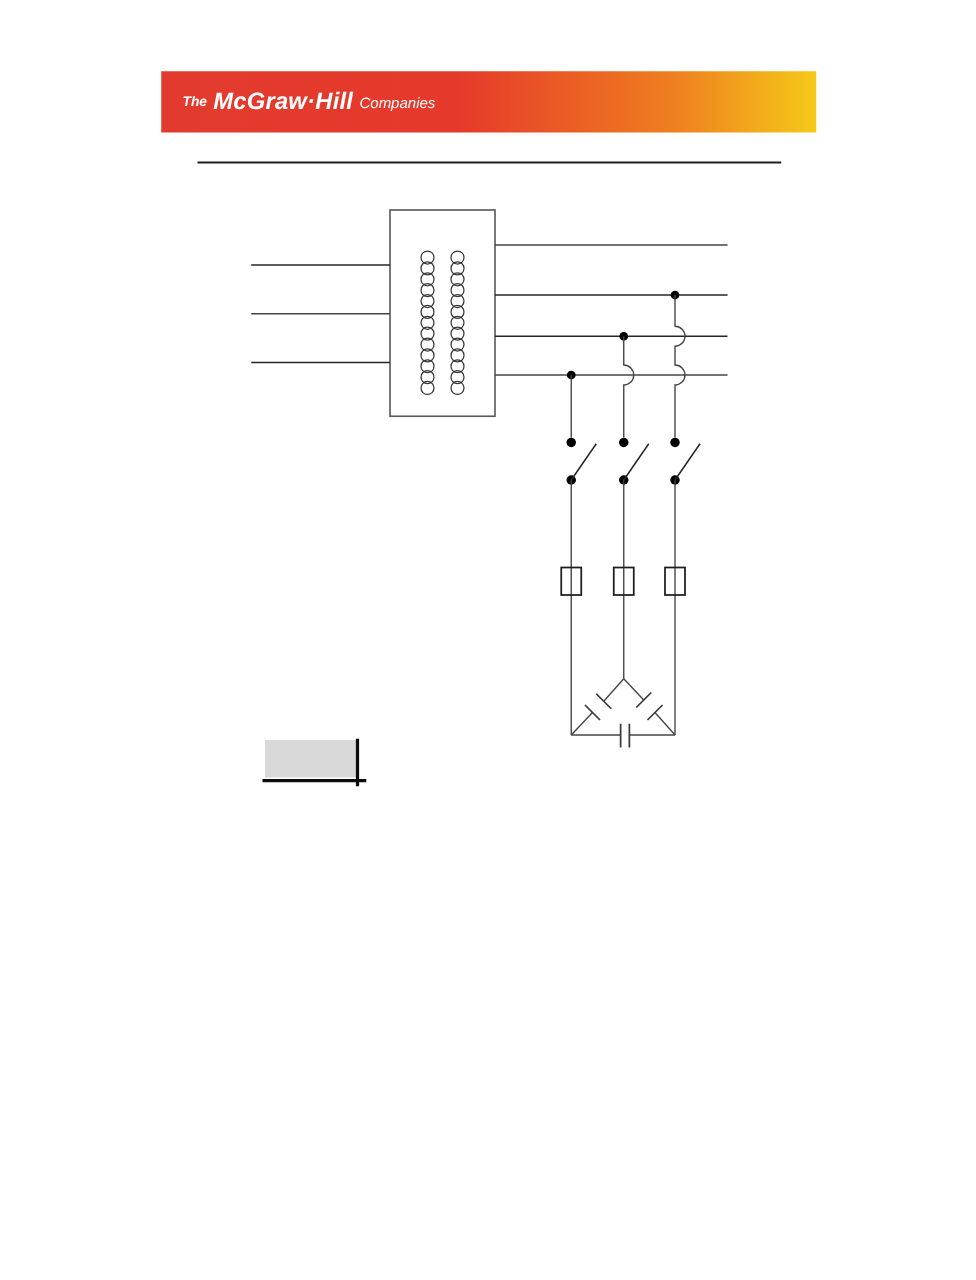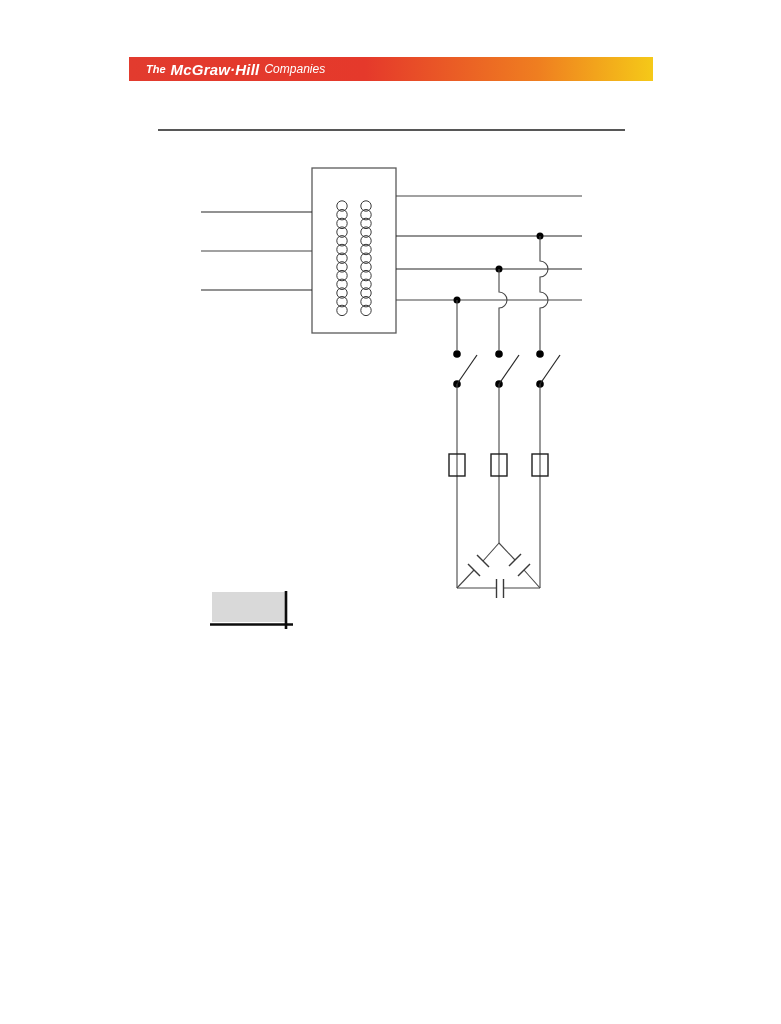--- a/index.html
+++ b/index.html
@@ -7,32 +7,32 @@
     position:relative;
     width:781px;
     height:1024px;
     background:#ffffff;
     overflow:hidden;
     font-family:"Liberation Sans", sans-serif;
   }
   .banner{
     position:absolute;
     left:129px; top:57px;
-    width:524px; height:24px;
+    width:524px; height:49px;
     background:linear-gradient(90deg,#e23b2e 0%,#e5392b 45%,#ef7e20 78%,#f5c918 100%);
     display:flex;
     align-items:center;
     padding-left:17px;
     box-sizing:border-box;
     color:#ffffff;
     font-style:italic;
     white-space:nowrap;
   }
   .banner .t-the{font-size:11px;margin-right:5px;font-weight:600;}
-  .banner .t-brand{font-size:15px;font-weight:bold;margin-right:5px;letter-spacing:.2px;}
+  .banner .t-brand{font-size:19px;font-weight:bold;margin-right:5px;letter-spacing:.2px;}
   .banner .t-companies{font-size:12px;font-weight:400;}
   svg.fig{position:absolute;left:0;top:0;}
   .wire{stroke:#454545;stroke-width:1.1;fill:none;}
   .wire-dark{stroke:#262626;stroke-width:1.2;fill:none;}
   .rule{stroke:#1f1f1f;stroke-width:1.6;}
   .boxline{stroke:#5a5a5a;stroke-width:1.3;fill:none;}
   .coil{stroke:#383838;stroke-width:1;fill:none;}
   .dot{fill:#000;stroke:none;}
   .fuse{stroke:#1e1e1e;stroke-width:1.4;fill:none;}
   .cap{stroke:#3a3a3a;stroke-width:1.4;fill:none;}

